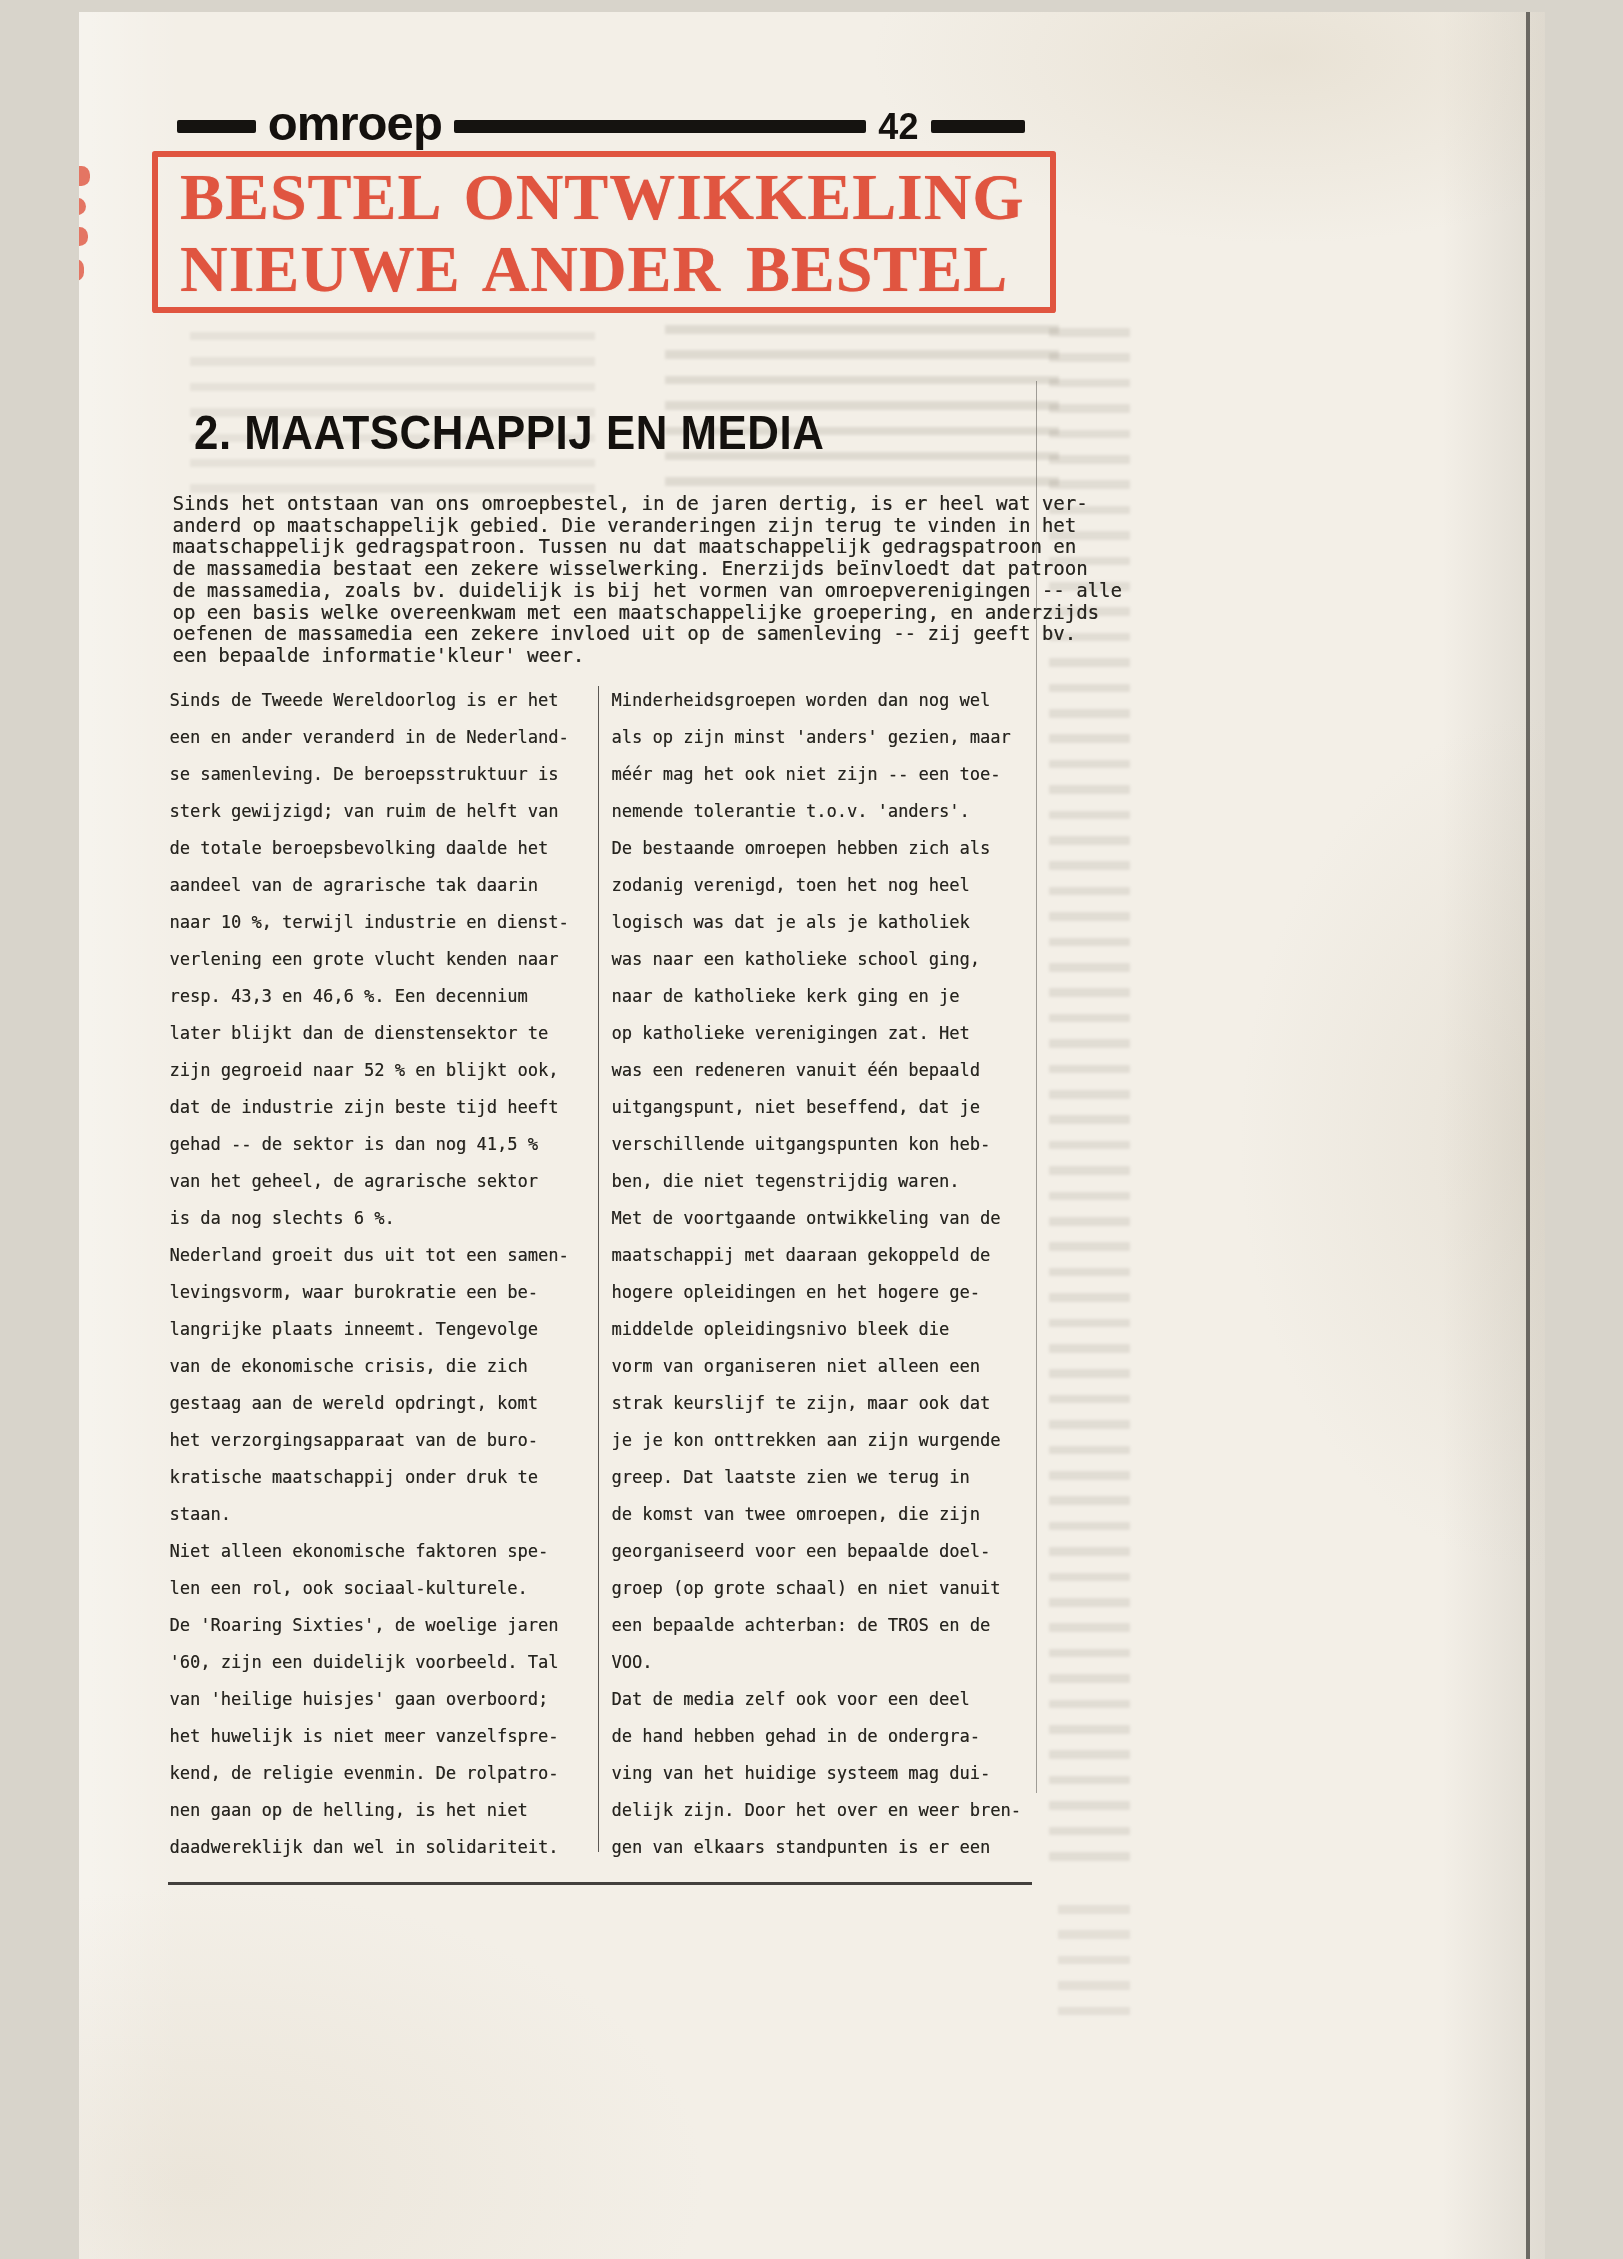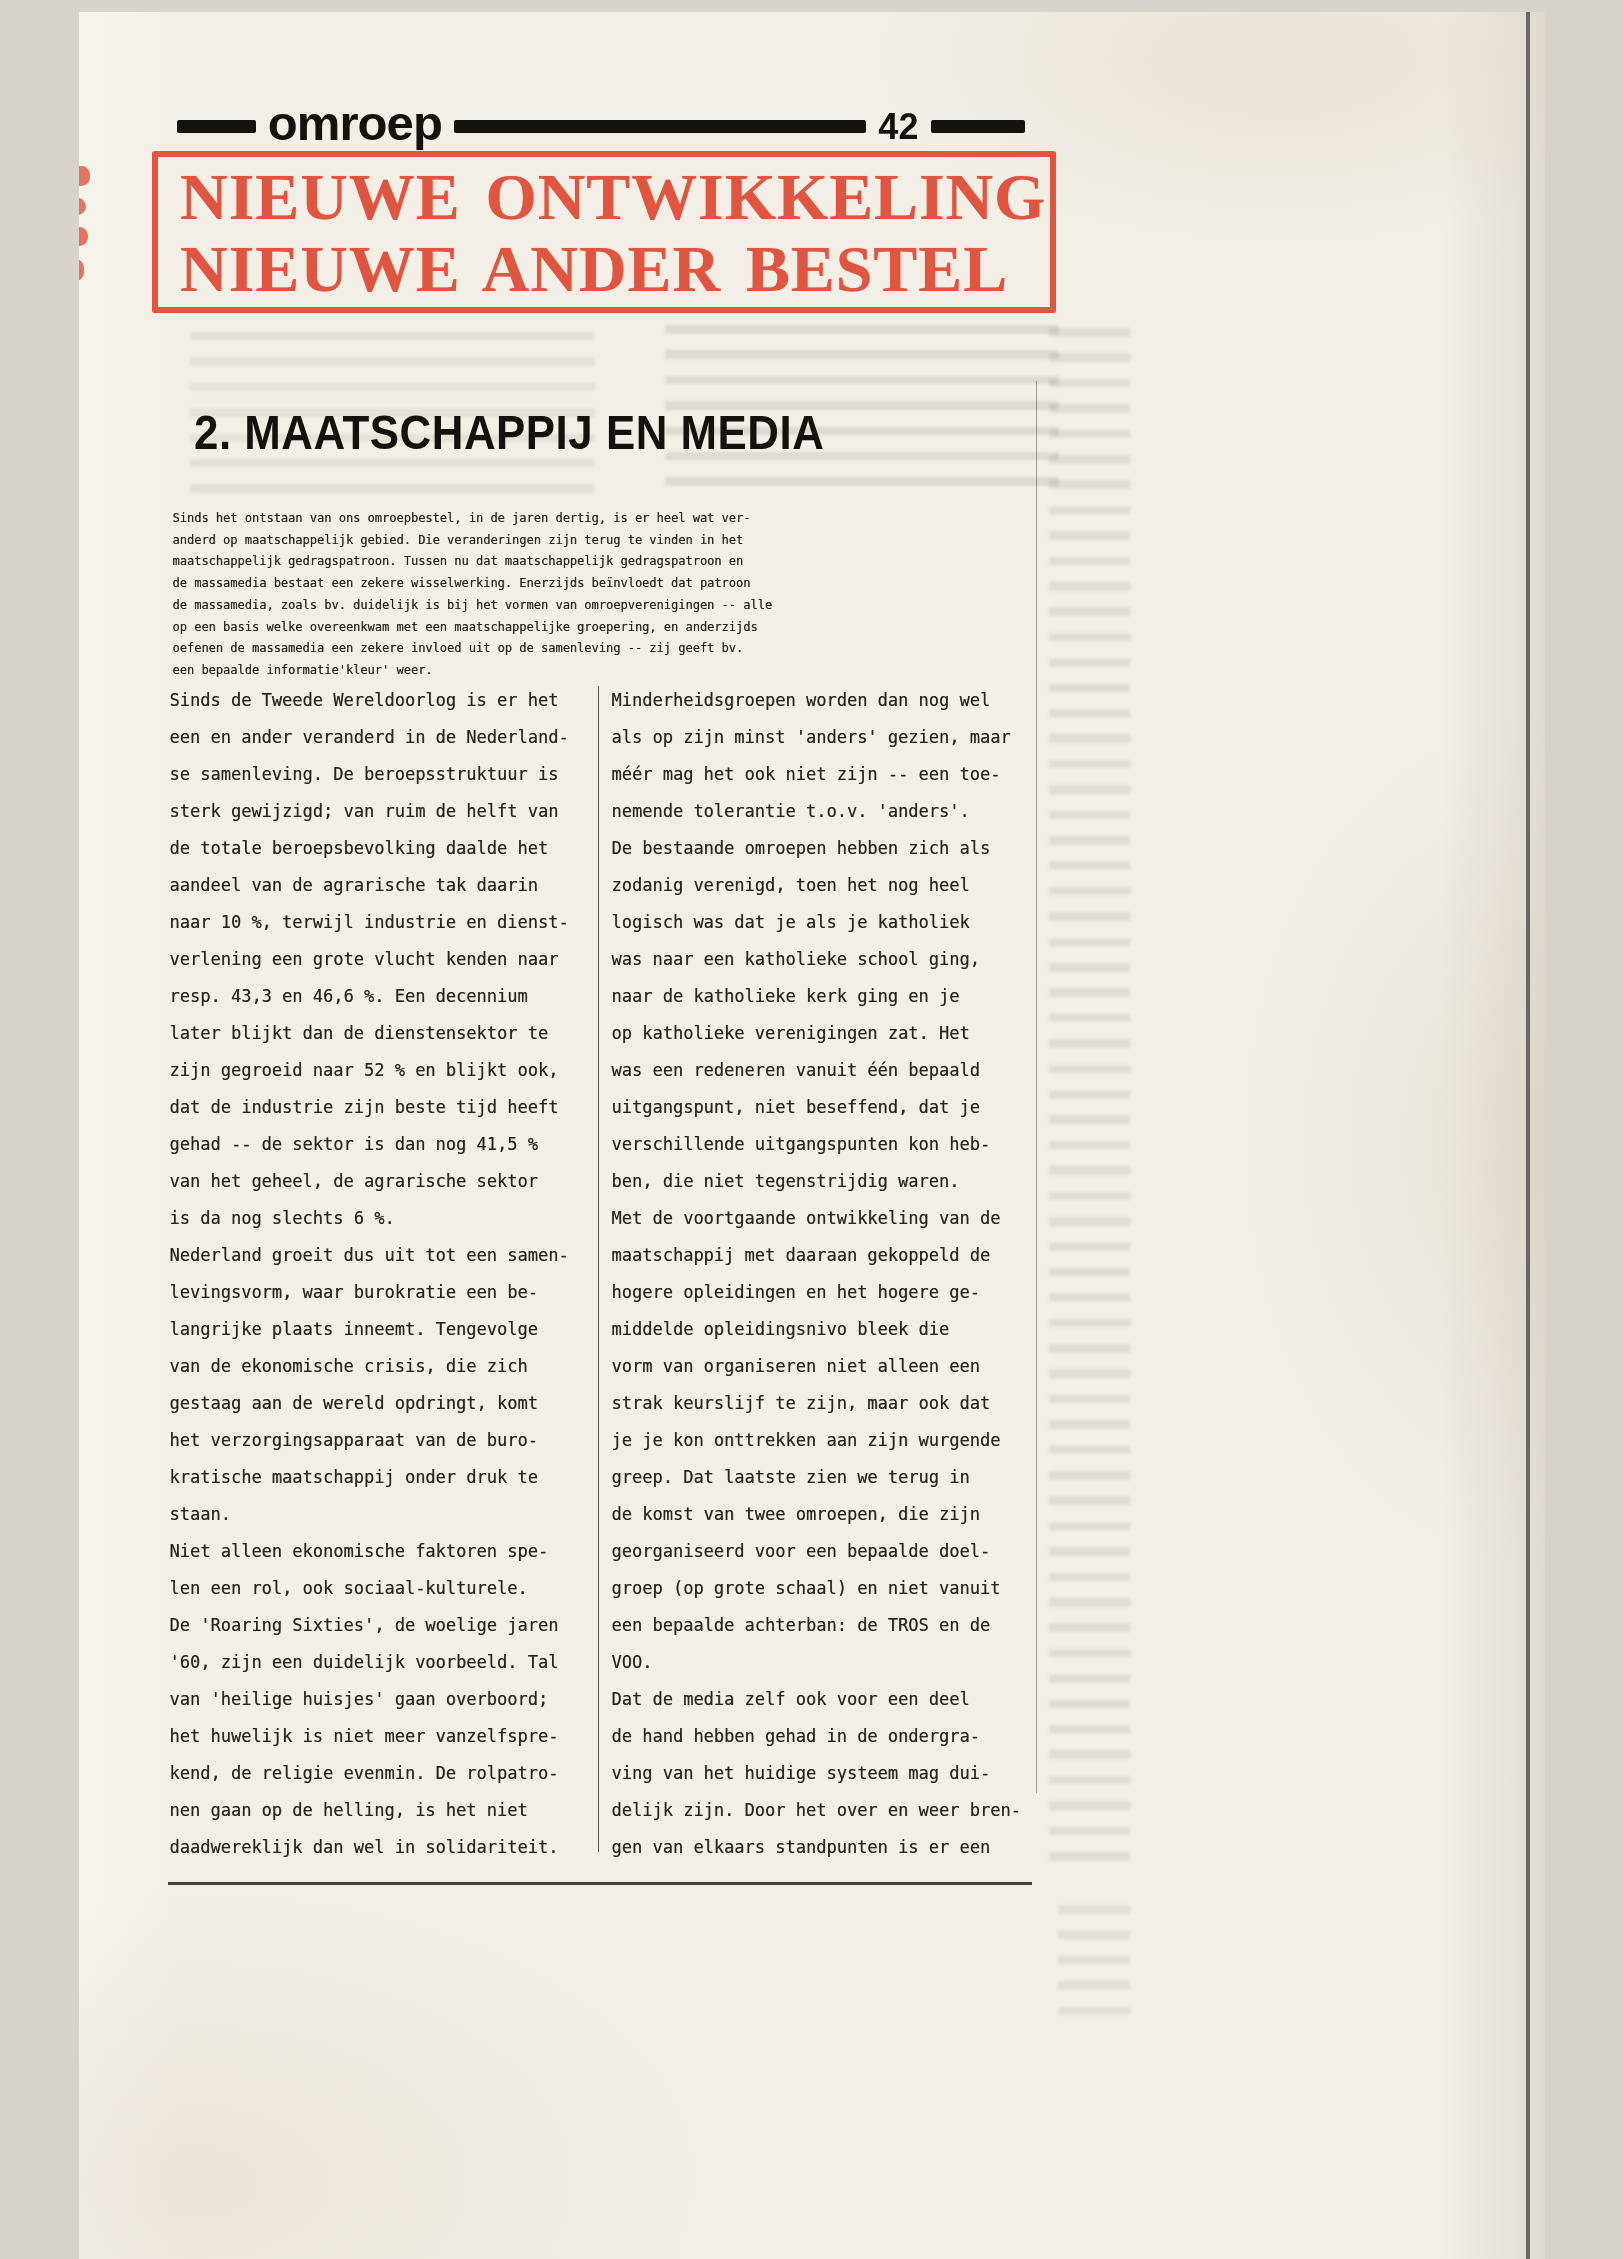--- a/index.html
+++ b/index.html
@@ -93,23 +93,23 @@
 
   
   .typewriter {
     font-family: "DejaVu Sans Mono", "Liberation Mono", monospace;
     color: var(--ink);
     white-space: pre;
     text-shadow: 0.3px 0 0 rgba(38,36,31,.55);
   }
   .intro {
     position: absolute;
-    left: 94px; top: 496px;
+    left: 94px; top: 481px;
     width: 885px;
-    font-size: 12px;
+    font-size: 19px;
     line-height: 21.7px;
   }
   .col {
     position: absolute;
     top: 670px;
     width: 431px;
     font-size: 17px;
     line-height: 37px;
   }
   .col-left  { left: 91px; }
@@ -201,21 +201,21 @@
 
   <header class="masthead">
     <span class="rule rule-left"></span>
     <span class="masthead-title">omroep</span>
     <span class="rule rule-mid"></span>
     <span class="page-number">42</span>
     <span class="rule rule-right"></span>
   </header>
 
   <div class="headline-box">
-    <div class="headline-line">NIEUWE ONTWIKKELING</div>
+    <div class="headline-line">BESTEL ONTWIKKELING</div>
     <div class="headline-line">NIEUWE ANDER BESTEL</div>
   </div>
 
   <h2 class="section-heading">2. MAATSCHAPPIJ EN MEDIA</h2>
 
   <div class="typewriter intro">Sinds het ontstaan van ons omroepbestel, in de jaren dertig, is er heel wat ver-
 anderd op maatschappelijk gebied. Die veranderingen zijn terug te vinden in het
 maatschappelijk gedragspatroon. Tussen nu dat maatschappelijk gedragspatroon en
 de massamedia bestaat een zekere wisselwerking. Enerzijds beïnvloedt dat patroon
 de massamedia, zoals bv. duidelijk is bij het vormen van omroepverenigingen -- alle

